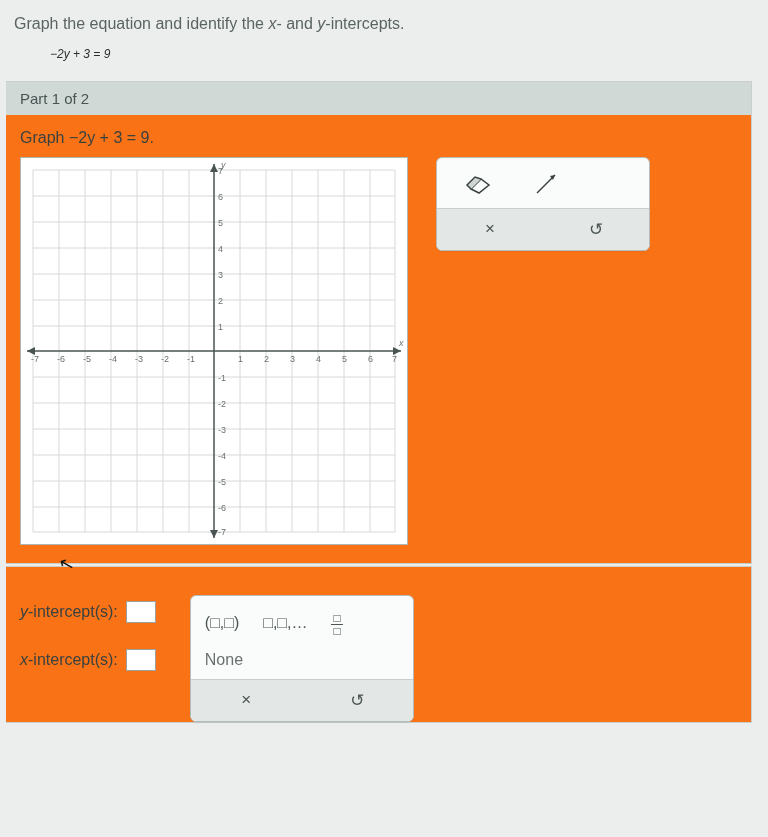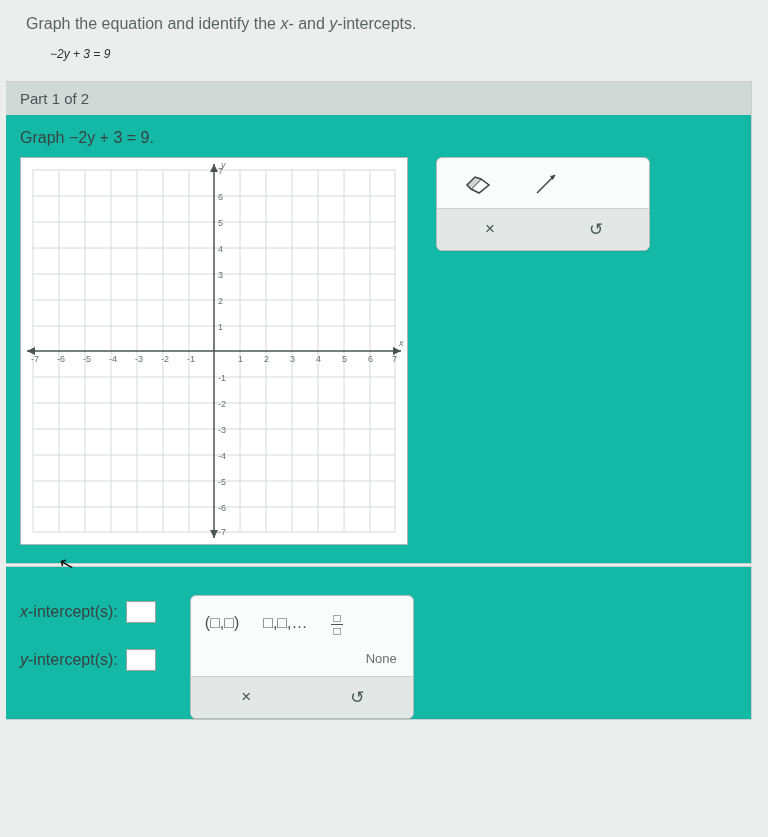--- a/index.html
+++ b/index.html
@@ -8,40 +8,40 @@
     background: #eceeed;
     width: 768px;
     height: 837px;
     padding: 10px 0 0 0;
     color: #4a5553;
     font-size: 16px;
   }
   .question-header {
     padding: 5px 14px 18px 14px;
   }
-  .prompt-text { color: #5a6563; font-size: 16px; margin-left: 12px; }
+  .prompt-text { color: #5a6563; font-size: 16px; }
   .equation-line {
     padding: 14px 0 0 36px;
     font-style: italic;
     font-size: 12px;
     color: #2a2f2e;
   }
   .part-wrap {
     border: 1px solid #c9cfcd;
     border-left: none;
     margin: 2px 16px 0 6px;
   }
   .part-header {
     background: #d0d9d6;
     color: #4a5553;
     padding: 8px 14px;
     font-size: 15px;
   }
   .part-body {
-    background: #14b8a6;
+    background: #f97316;
     padding: 14px 12px 18px 14px;
   }
   .subprompt {
     color: #3a4240;
     margin-bottom: 10px;
     font-size: 16px;
   }
   .graph-row {
     display: flex;
     gap: 28px;
@@ -104,23 +104,22 @@
   .pal-row1 {
     display: flex;
     gap: 24px;
     padding: 12px 16px 8px 14px;
     align-items: center;
     font-size: 16px;
     color: #4a5553;
   }
   .pal-row2 {
     padding: 6px 16px 10px 14px;
-    font-size: 13px;
+    font-size: 16px;
     color: #6a716f;
-    text-align: right;
   }
   .pal-row3 {
     display: flex;
     background: #e3e7e5;
     border-top: 1px solid #c9cfcd;
     border-radius: 0 0 6px 6px;
   }
   .intercepts {
     display: flex;
     gap: 26px;
@@ -274,25 +273,25 @@
   </div>
 </div>
 
 <div class="part-wrap part2-wrap">
   <span class="cursor-arrow">↖</span>
   <div class="part-body" style="padding-bottom:0;">
 
     <div class="intercepts">
       <div class="ic-labels">
         <div class="ic-line">
+          <span><i>y</i>-intercept(s):</span>
+          <span class="ic-box"></span>
+        </div>
+        <div class="ic-line">
           <span><i>x</i>-intercept(s):</span>
-          <span class="ic-box"></span>
-        </div>
-        <div class="ic-line">
-          <span><i>y</i>-intercept(s):</span>
           <span class="ic-box"></span>
         </div>
       </div>
 
       <div class="small-pal">
         <div class="pal-row1">
           <span>(□,□)</span>
           <span>□,□,…</span>
           <span>
             <span class="frac">

